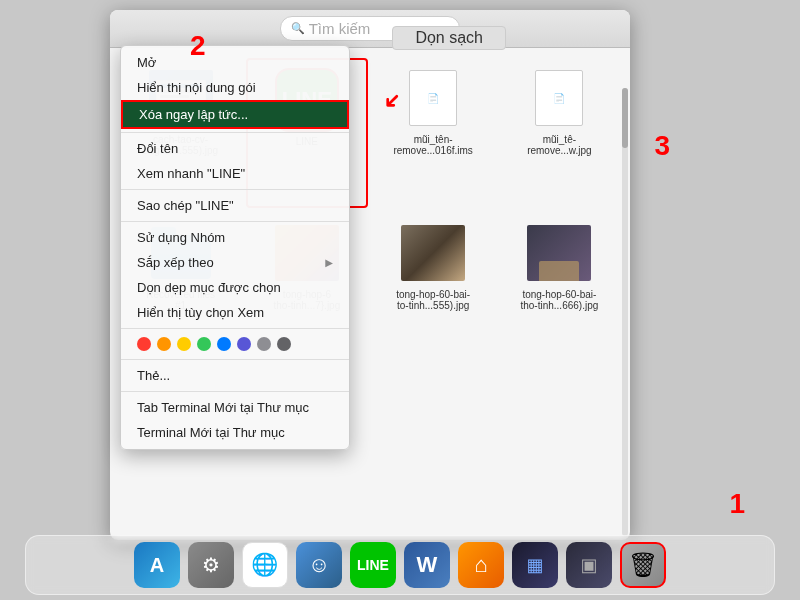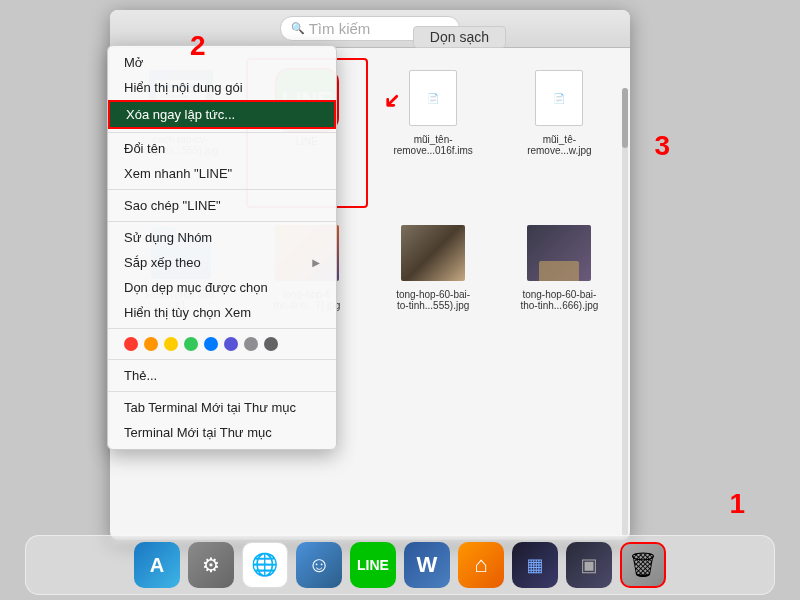--- a/index.html
+++ b/index.html
@@ -50,22 +50,22 @@
       gap: 4px;
     }
 
     .clean-btn {
       position: absolute;
       right: 124px;
       top: 16px;
       background: #e0e0e0;
       border: 1px solid #ccc;
       border-radius: 4px;
-      padding: 2px 16px;
-      font-size: 14px;
+      padding: 2px 22px;
+      font-size: 16px;
       color: #333;
       cursor: pointer;
     }
 
     .finder-content {
       flex: 1;
       padding: 10px;
       display: grid;
       grid-template-columns: repeat(4, 1fr);
       grid-template-rows: repeat(3, 150px);
@@ -183,21 +183,21 @@
       font-weight: bold;
       color: white;
       font-family: Arial, sans-serif;
       border: 2px solid red;
     }
 
     
     .context-menu {
       position: absolute;
       top: 45px;
-      left: 107px;
+      left: 120px;
       width: 230px;
       background: rgba(248, 248, 248, 0.97);
       border: 1px solid #ccc;
       border-radius: 6px;
       box-shadow: 0 6px 20px rgba(0,0,0,0.3);
       z-index: 100;
       padding: 4px 0;
       font-size: 13px;
     }
 

